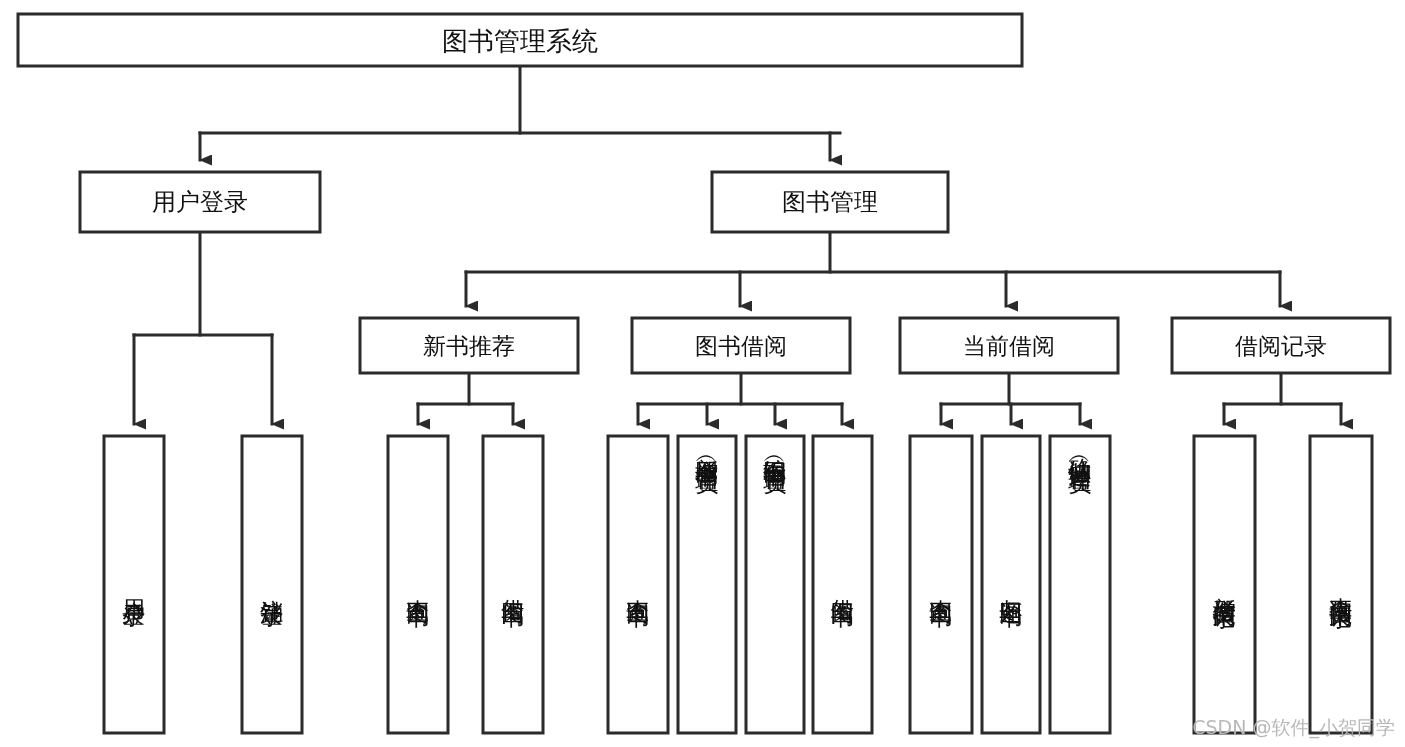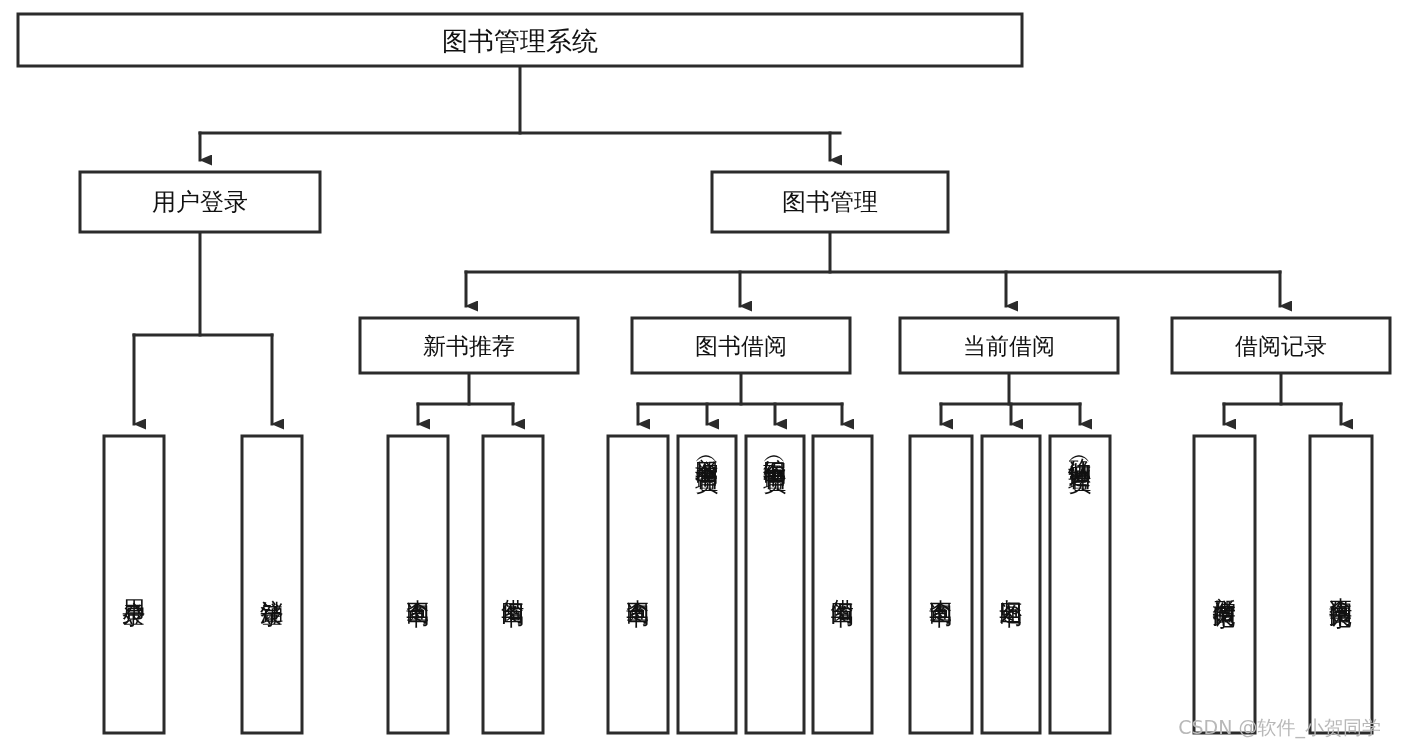--- a/index.html
+++ b/index.html
@@ -33,21 +33,21 @@
     text-orientation:upright;
     font-size:23px;
     line-height:1.06;
     letter-spacing:2px;
     color:#111111;
     white-space:nowrap;
     font-family:"DejaVu Sans","Liberation Sans",sans-serif;
   }
   #watermark{
     position:absolute;
-    right:24px;bottom:6px;
+    right:10px;bottom:6px;
     font-size:19px;
     color:#b8b8b8;
     white-space:nowrap;
     font-family:"DejaVu Sans","Liberation Sans",sans-serif;
   }
 </style>
 </head>
 <body>
 
 <div id="diagram-root">

